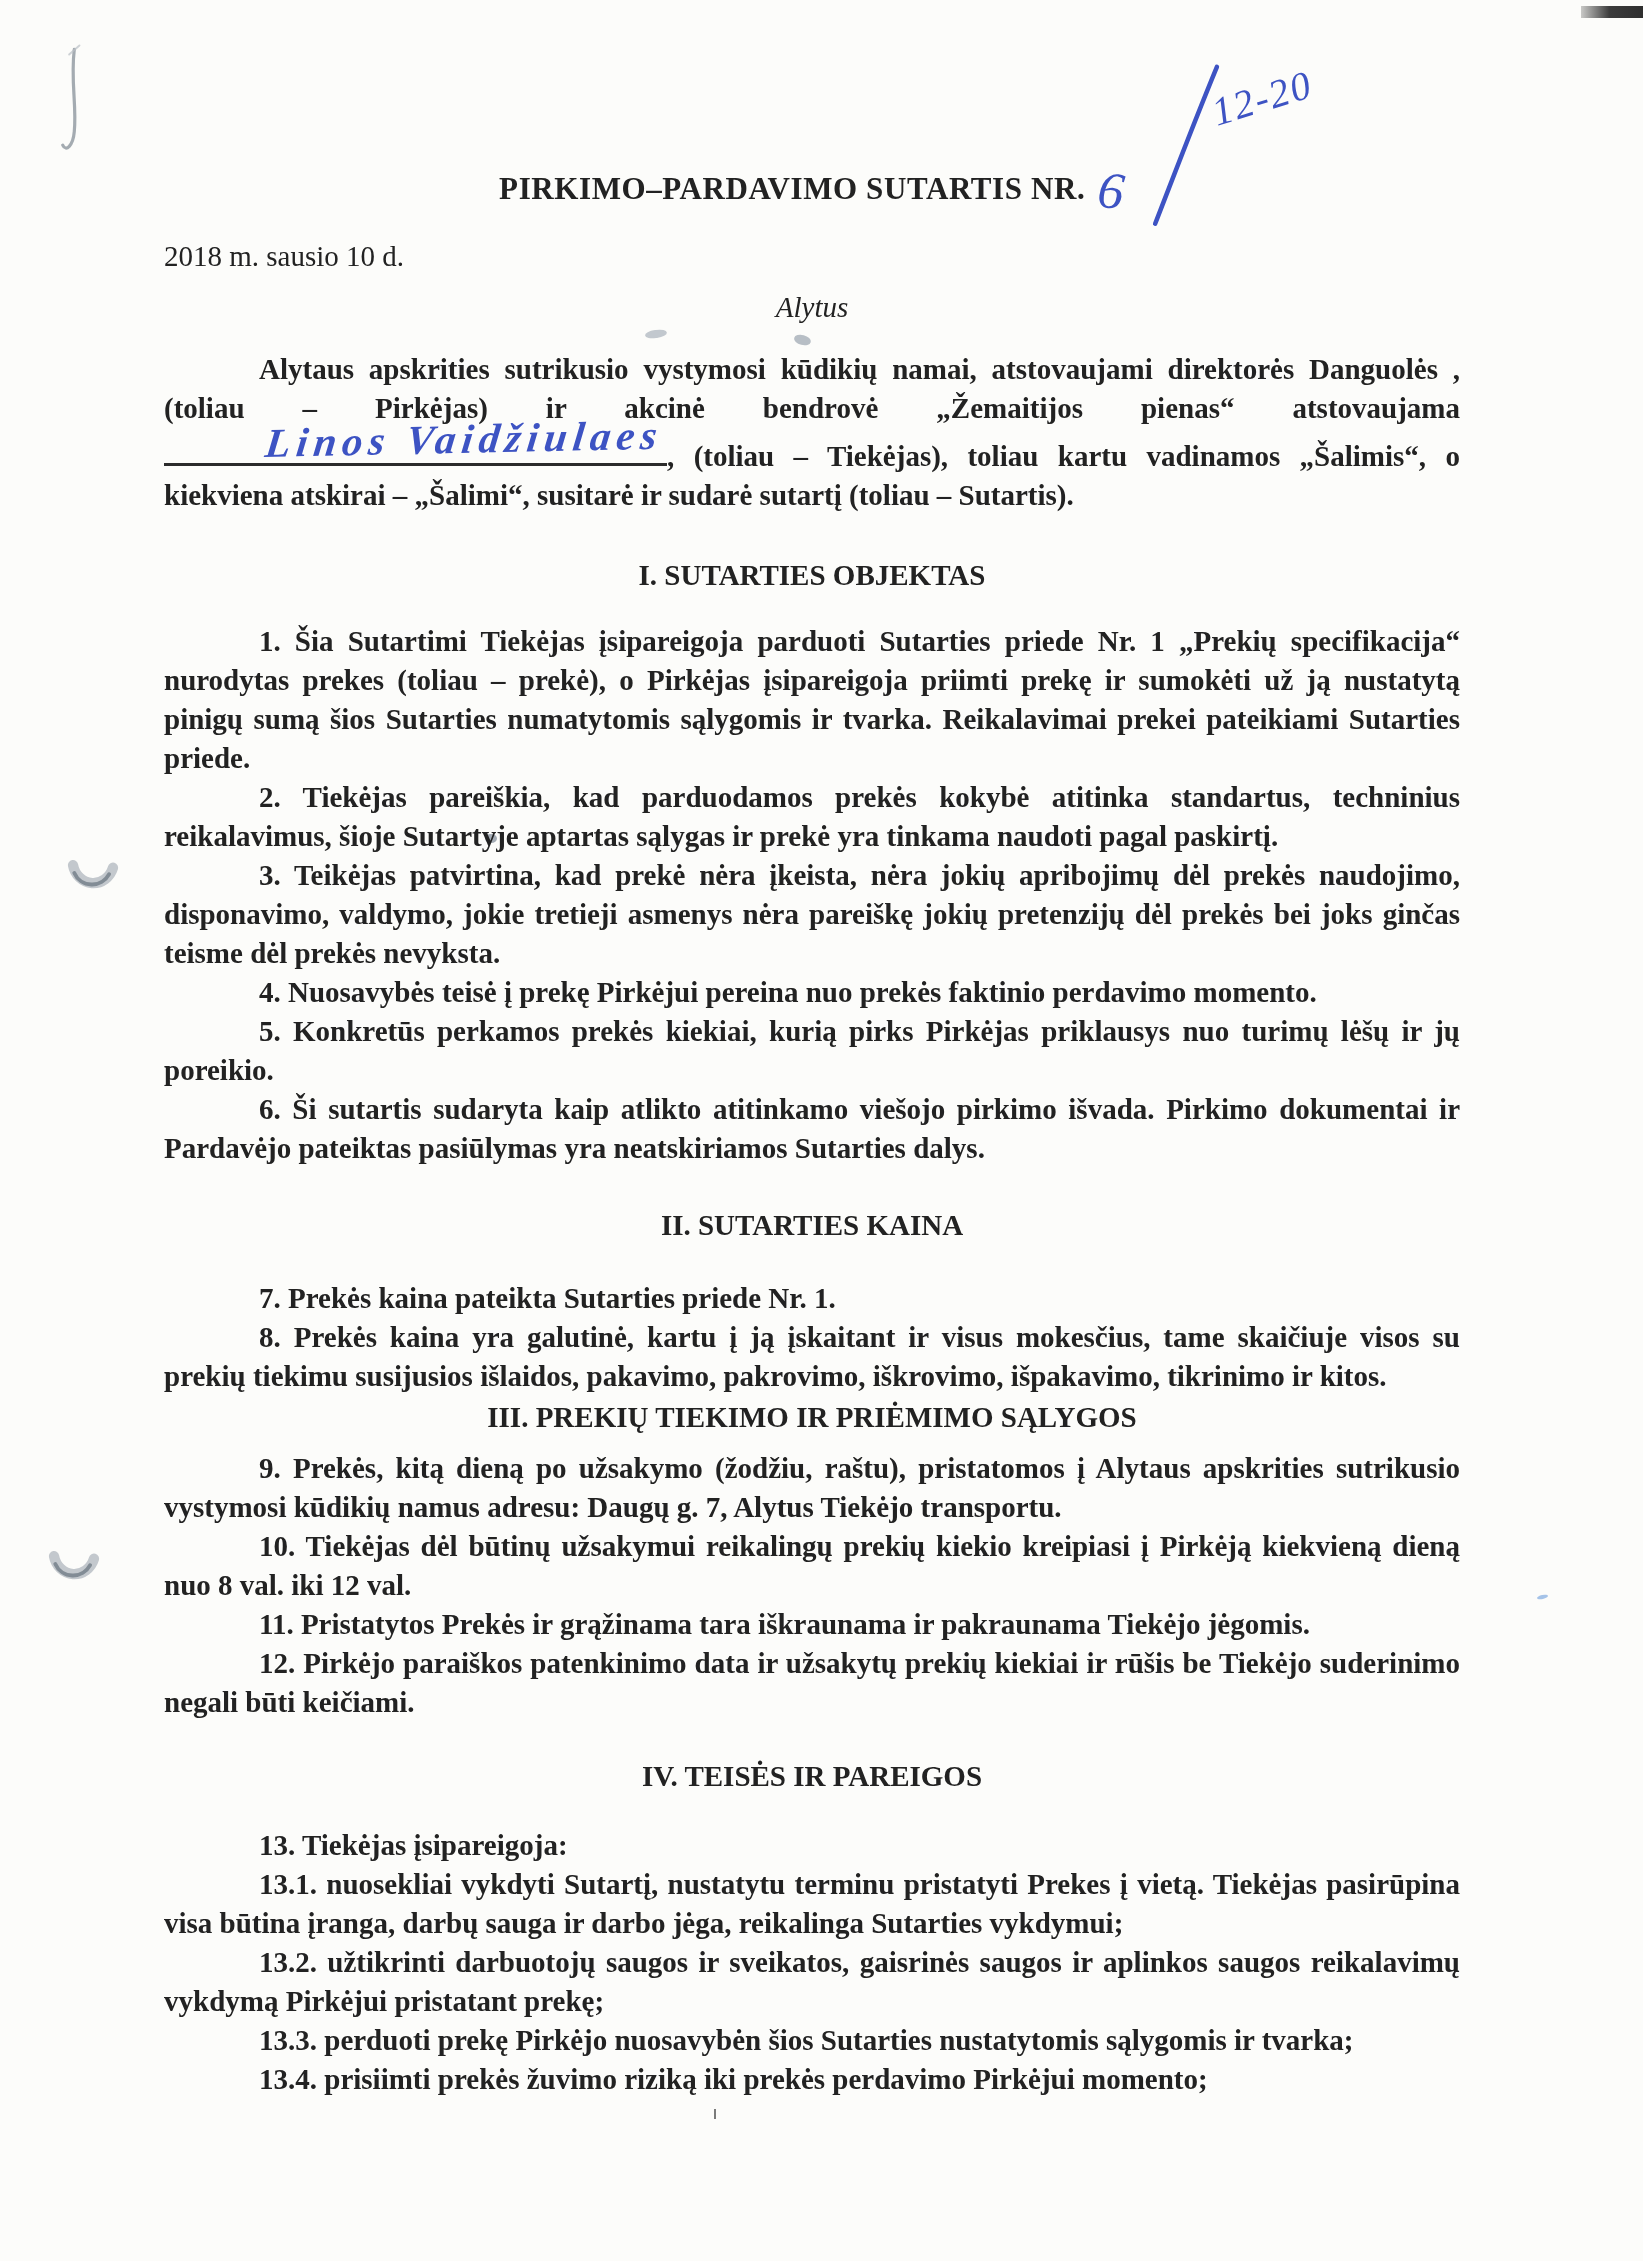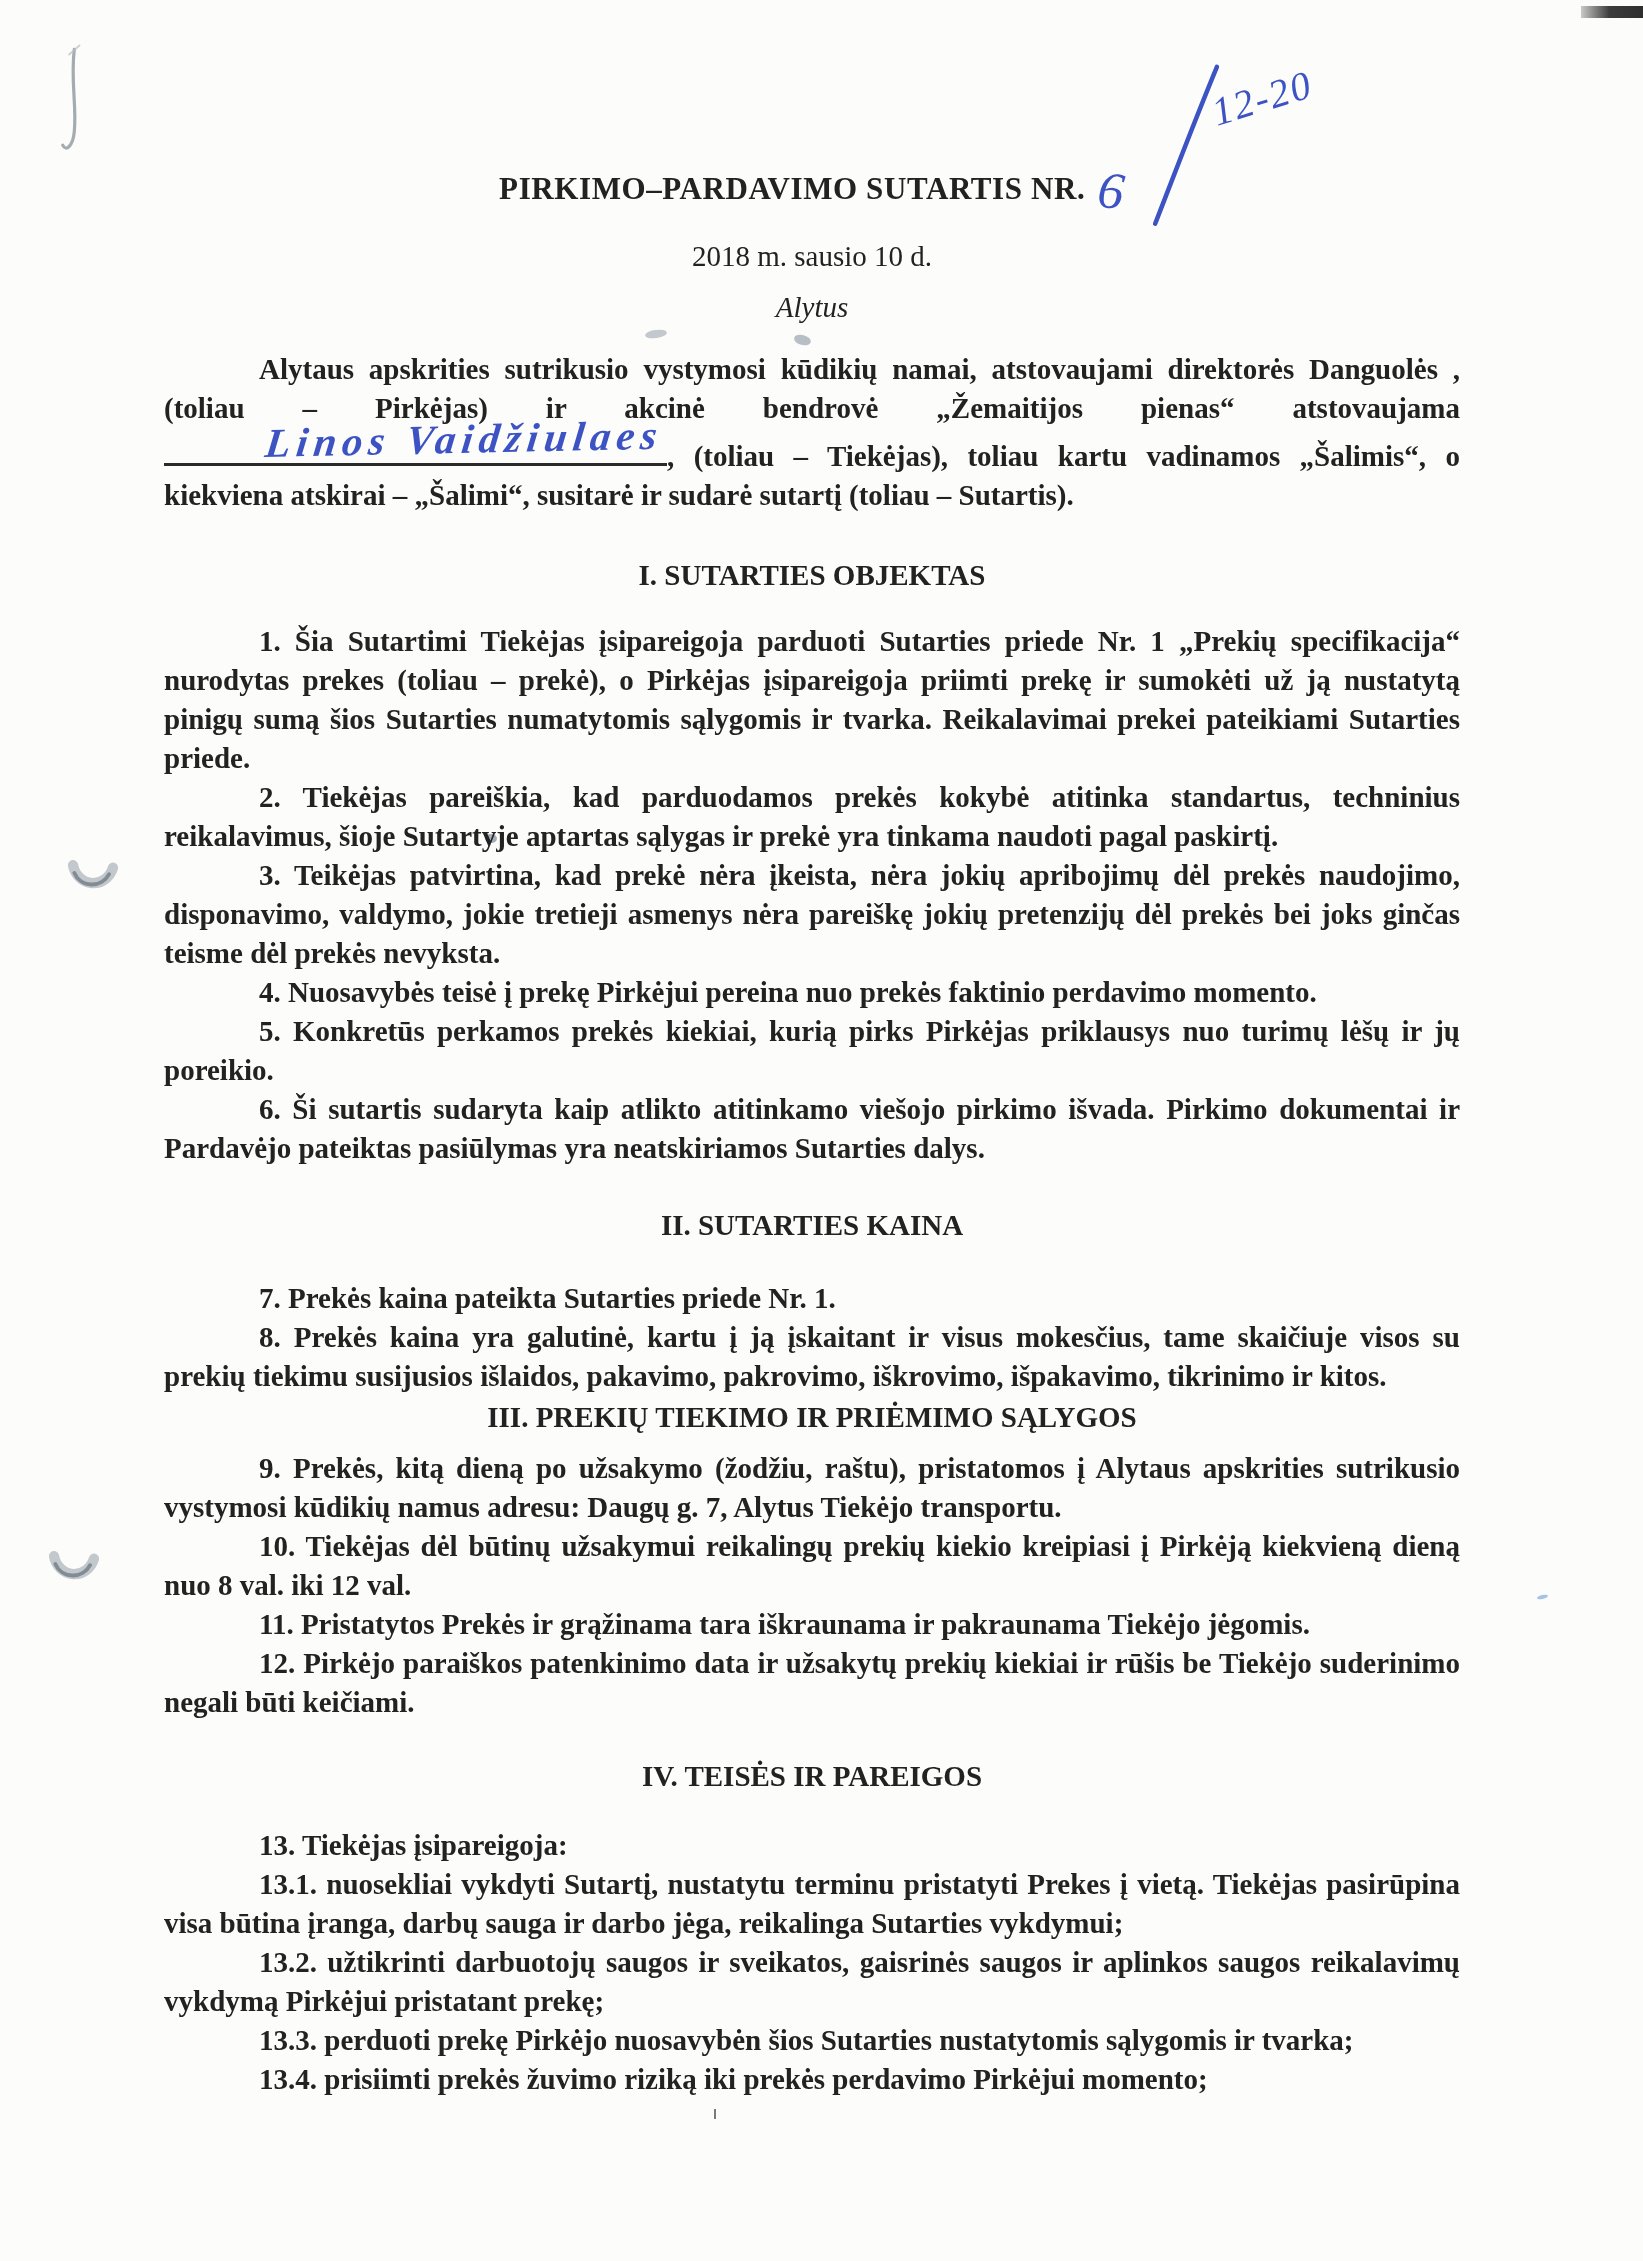--- a/index.html
+++ b/index.html
@@ -25,21 +25,21 @@
   .hand-six{
     display:inline-block;
     font-style:italic;
     font-weight:normal;
     font-size:52px;
     color:#3d53c3;
     transform:rotate(7deg);
     margin-left:13px;
     vertical-align:-9px;
   }
-  .date-line{ text-align:center;font-size:29px;line-height:39px;margin:26px 0 0 0;}
+  .date-line{ text-align:left;font-size:29px;line-height:39px;margin:26px 0 0 0;}
   .place-line{ text-align:center;font-size:29px;line-height:39px;margin:12px;font-style:italic;}
   .para{
     font-size:29px;line-height:39px;
     text-align:justify;
     text-indent:95px;
     margin:0;
     font-weight:bold;
   }
   .intro{ margin-top:23px;}
   .heading{

